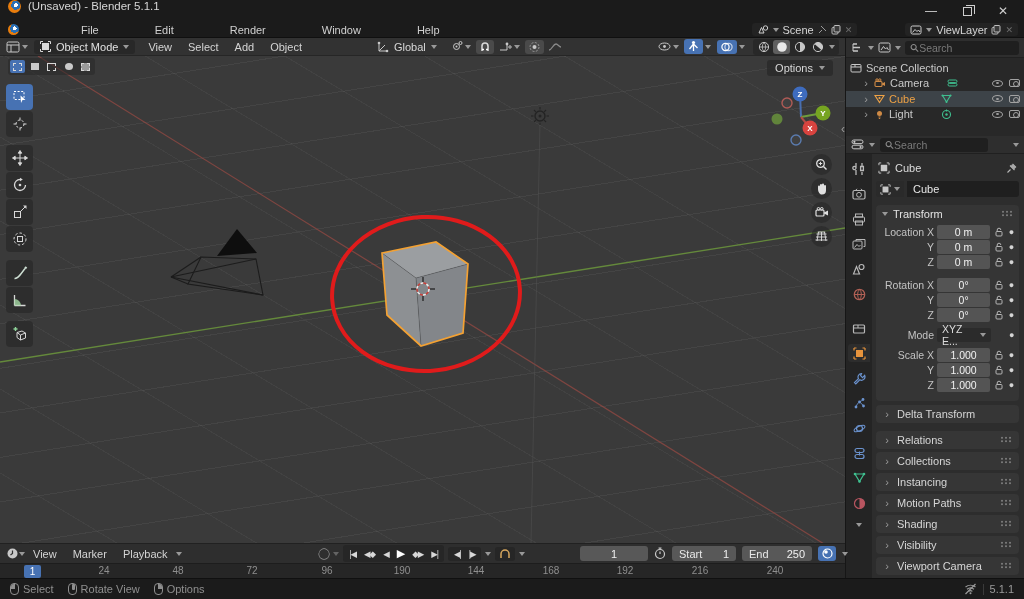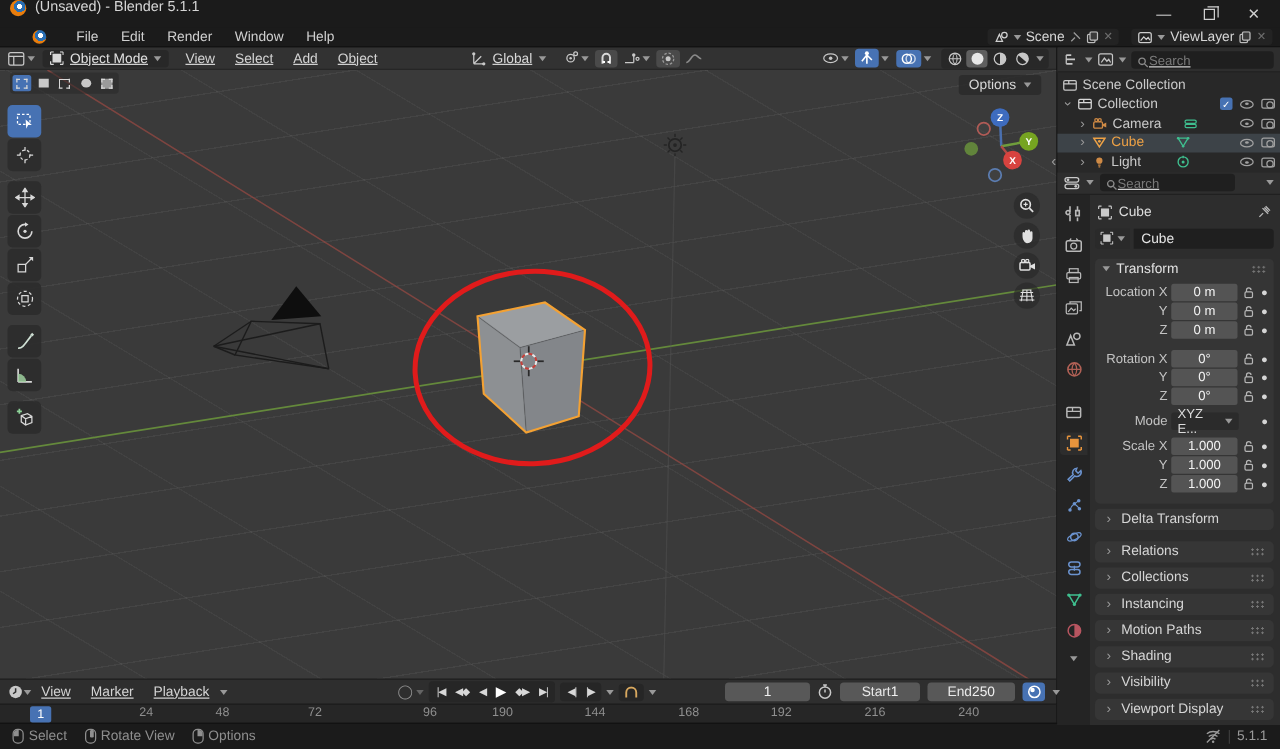--- a/index.html
+++ b/index.html
@@ -14,38 +14,38 @@
     background:radial-gradient(circle at 60% 40%, #fff 0 2px, #2a6fb4 2px 4.5px, #e87d0d 4.5px 100%);
     margin-right:7px; flex:0 0 auto; }
   .win-title { color:#d6d6d6; font-size:11.5px; }
   .win-controls { margin-left:auto; display:flex; align-items:center; gap:26px; padding-right:8px; }
   .win-btn { color:#cfcfcf; font-size:12px; line-height:1; cursor:default; }
   .maxbox { width:9px; height:9px; border:1px solid #cfcfcf; display:inline-block; position:relative; }
   .maxbox:before { content:""; position:absolute; left:2px; top:-3px; width:8px; height:8px;
     border-top:1px solid #cfcfcf; border-right:1px solid #cfcfcf; }
 
   
-  .menubar { height:16px; background:#1b1b1b; display:flex; align-items:stretch; padding:0 6px 0 26px;
-    border-bottom:1px solid #101010; }
+  .menubar { height:16px; background:#1b1b1b; display:flex; align-items:stretch; padding:0 6px 0 8px;
+    border-bottom:1px solid #101010;gap:38px; }
   .menubar .logo-wrap { display:flex; align-items:center; margin-right:8px; }
   .menu-item { display:flex; align-items:center; padding:0 9px; color:#d0d0d0; border-radius:3px; }
   .ws-tabs { display:flex; align-items:stretch; margin-left:14px; }
   .ws-tab { display:flex; align-items:center; padding:0 12px; color:#9a9a9a; border-radius:4px 4px 0 0; }
   .ws-tab.active { background:#3d3d3d; color:#e8e8e8; }
   .selector { display:flex; align-items:center; gap:4px; background:#232323; border-radius:3px;
     padding:0 5px; margin:1px 0 1px 10px; }
   .selector .name { color:#d6d6d6; }
   .dim-x { color:#6d6d6d; font-size:9px; }
   .caret { width:0; height:0; border-left:3px solid transparent; border-right:3px solid transparent;
     border-top:4px solid #999; display:inline-block; }
   .ico { display:inline-flex; align-items:center; justify-content:center; }
 
   
   .main { display:flex; height:540px; }
-  .left-col { width:845px; display:flex; flex-direction:column;text-decoration:underline; }
+  .left-col { width:845px; display:flex; flex-direction:column; }
   .right-col { width:179px; display:flex; flex-direction:column; border-left:1px solid #161616; }
 
   
   .vp-header { height:18px; background:#323232; display:flex; align-items:center; padding:0 6px;
     border-bottom:1px solid #262626; gap:2px; }
   .hdr-menu { padding:0 7px; color:#d4d4d4; }
   .mode-dd { display:flex; align-items:center; gap:5px; background:#282828; border-radius:3px;
     padding:1px 6px; margin:0 4px; color:#e0e0e0; }
   .orient-dd { display:flex; align-items:center; gap:5px; margin-left:66px; color:#d8d8d8; }
   .hdr-iconbtn { display:inline-flex; align-items:center; gap:2px; padding:1px 3px; border-radius:3px; }
@@ -85,35 +85,35 @@
     align-items:center; padding:0 6px; position:relative; }
   .tl-menu { padding:0 8px; color:#d4d4d4; }
   .transport { position:absolute; left:318px; display:flex; align-items:center; gap:4px; }
   .rec-btn { color:#8f8f8f; font-size:11px; display:flex; align-items:center; gap:3px; }
   .tr-group { display:flex; align-items:center; background:#262626; border-radius:3px; padding:1px 3px; gap:2px; }
   .tr-btn { color:#d8d8d8; font-size:8.5px; padding:1px 3px; letter-spacing:-1px; white-space:nowrap; }
   .tr-btn.play { color:#ffffff; font-size:11px; }
   .tl-fields { position:absolute; left:580px; display:flex; align-items:center; gap:6px; }
   .field { background:#585858; border-radius:3px; color:#f0f0f0; display:flex; align-items:center;
     justify-content:center; height:15px; }
-  .field.range { padding:0 7px; }
+  .field.range { justify-content:space-between; padding:0 7px; }
   .field .lab { color:#e8e8e8; }
   .autokey { width:18px; height:15px; background:#4772b3; border-radius:3px; display:flex;
     align-items:center; justify-content:center; }
   .tl-ruler { height:15px; background:#262626; position:relative; border-top:1px solid #1d1d1d; }
   .ruler-num { position:absolute; top:1px; transform:translateX(-50%); color:#8f8f8f; font-size:10px; }
   .cur-frame { position:absolute; left:24px; top:1px; width:17px; height:13px; background:#4772b3;
     border-radius:2px; color:#fff; font-size:10px; display:flex; align-items:center; justify-content:center; }
 
   
   .outliner { height:102px; background:#283035; background:#282828; display:flex; flex-direction:column; }
   .ol-header { height:20px; background:#2e2e2e; display:flex; align-items:center; gap:4px; padding:0 5px;
     border-bottom:1px solid #202020; }
-  .search-box { flex:1; background:#1f1f1f; border-radius:3px; height:14px; display:flex; align-items:flex-end;
-    gap:0; padding:0 5px;text-decoration:underline; }
+  .search-box { flex:1; background:#1f1f1f; border-radius:3px; height:14px; display:flex; align-items:center;
+    gap:0; padding:0 5px; }
   .search-box input { background:transparent; border:none; outline:none; color:#cfcfcf; width:100%;
     font-size:10.5px; font-family:inherit; }
   .search-box input::placeholder { color:#7a7a7a; }
   .ol-rows { flex:1; padding-top:2px; }
   .ol-row { height:15.5px; display:flex; align-items:center; gap:4px; padding:0 4px; color:#c9c9c9; }
   .ol-row.selected { background:#40464b; background:#3d4348; }
   .ol-row .lbl { white-space:nowrap; }
   .ol-row .lbl.orange { color:#eda145; }
   .exp { color:#9a9a9a; font-size:11px; width:8px; text-align:center; }
   .exp.open { display:inline-block; transform:rotate(90deg); }
@@ -599,24 +599,24 @@
                 <circle cx="5.5" cy="5.5" r="4.5" fill="none" stroke="#fff" stroke-width="1.2"></circle>
                 <circle cx="4" cy="4" r="1.8" fill="#fff"></circle>
               </svg>
           </span>
           <span class="caret"></span>
         </div>
       </div>
 
       <div class="tl-ruler">
         <span class="cur-frame">1</span>
-        <span class="ruler-num" style="left:117px;">24</span>
+        <span class="ruler-num" style="left:104px;">24</span>
         <span class="ruler-num" style="left:178px;">48</span>
         <span class="ruler-num" style="left:252px;">72</span>
-        <span class="ruler-num" style="left:344px;">96</span>
+        <span class="ruler-num" style="left:327px;">96</span>
         <span class="ruler-num" style="left:402px;">190</span>
         <span class="ruler-num" style="left:476px;">144</span>
         <span class="ruler-num" style="left:551px;">168</span>
         <span class="ruler-num" style="left:625px;">192</span>
         <span class="ruler-num" style="left:700px;">216</span>
         <span class="ruler-num" style="left:775px;">240</span>
       </div>
     </div>
 
     <div class="right-col">
@@ -647,35 +647,20 @@
         </div>
         <div class="ol-rows">
           <div class="ol-row">
             <span class="ico">
               <svg width="12" height="10" viewBox="0 0 12 10">
                   <rect x="1" y="1.5" width="10" height="7.5" rx="1" fill="none" stroke="#c8c8c8"></rect>
                   <path d="M1 4 h10 M5 1.5 v2.5" stroke="#c8c8c8"></path>
                 </svg>
             </span>
             <span class="lbl">Scene Collection</span>
-          </div>
-          <div class="ol-row">
-            <span class="exp open">›</span>
-            <span class="ico">
-              <svg width="12" height="10" viewBox="0 0 12 10">
-                  <rect x="1" y="1.5" width="10" height="7.5" rx="1" fill="none" stroke="#d8d8d8"></rect>
-                  <path d="M1 4 h10 M5 1.5 v2.5" stroke="#d8d8d8"></path>
-                </svg>
-            </span>
-            <span class="lbl">Collection</span>
-            <span class="ol-right">
-              <span class="checkbox">✓</span>
-              <span class="eye"></span>
-              <span class="cam-restrict"></span>
-            </span>
           </div>
           <div class="ol-row" style="padding-left:16px;">
             <span class="exp">›</span>
             <span class="ico">
               <svg width="12" height="10" viewBox="0 0 12 10">
                   <rect x="1" y="3.5" width="7" height="5" rx="1" fill="none" stroke="#cf8a45" stroke-width="1.1"></rect>
                   <path d="M8 5.5 L11 4 V8 L8 6.5" fill="#cf8a45"></path>
                   <circle cx="3" cy="2" r="1.2" fill="none" stroke="#cf8a45"></circle>
                   <circle cx="5.8" cy="2" r="1.2" fill="none" stroke="#cf8a45"></circle>
                 </svg>
@@ -1036,21 +1021,21 @@
               <span>Shading</span>
               <span class="grip"></span>
             </div>
             <div class="cpanel">
               <span class="exp">›</span>
               <span>Visibility</span>
               <span class="grip"></span>
             </div>
             <div class="cpanel">
               <span class="exp">›</span>
-              <span>Viewport Display</span>
+              <span>Viewport Camera</span>
               <span class="grip"></span>
             </div>
           </div>
         </div>
       </div>
     </div>
   </div>
 
   <div class="statusbar">
     <span class="hint">

